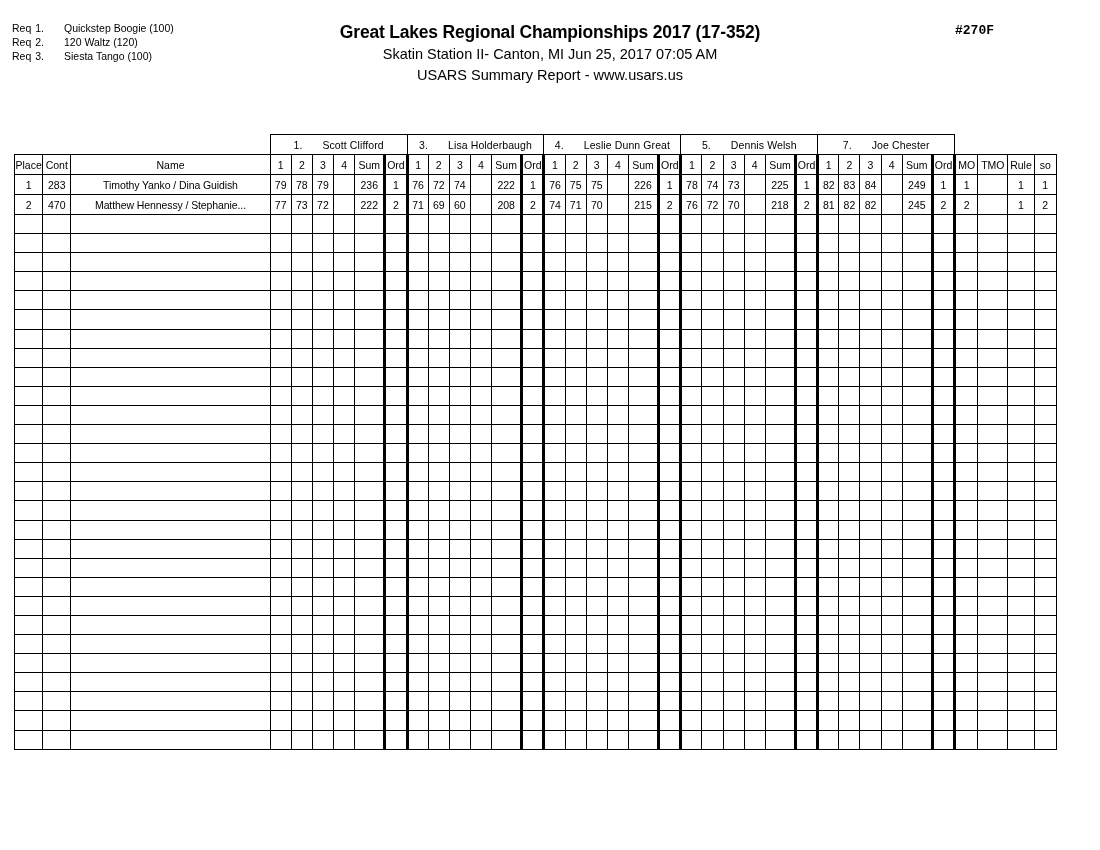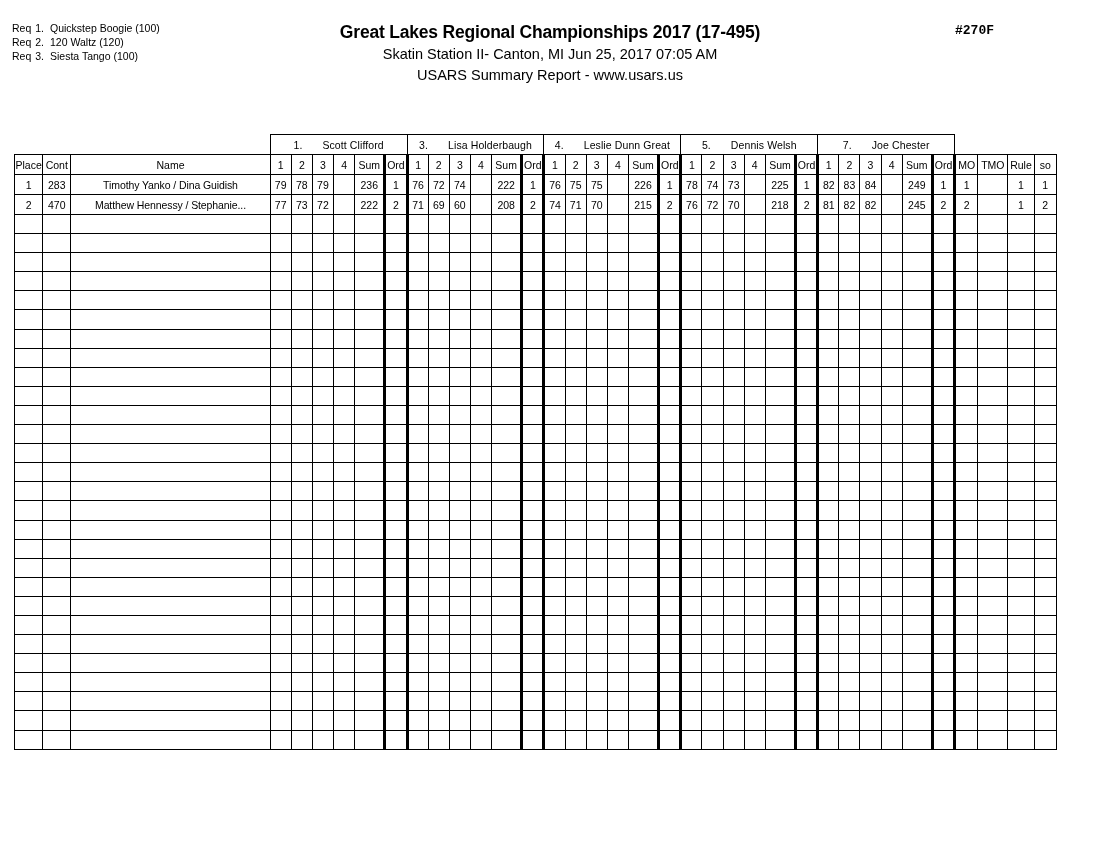--- a/index.html
+++ b/index.html
@@ -20,21 +20,21 @@
   #req-block {
     position: absolute;
     left: 12px; top: 21px;
     font-size: 10.5px;
     line-height: 14px;
     white-space: nowrap;
   }
   .req-line { display: block; }
   .req-lbl { display: inline-block; }
   .req-num { display: inline-block; margin-left: 4px; }
-  .req-txt { display: inline-block; margin-left: 6px; }
+  .req-txt { display: inline-block; margin-left: 20px; }
 
   #title-block {
     position: absolute;
     left: 180px; top: 22px;
     width: 740px;
     text-align: center;
   }
   #title-main {
     font-size: 17.5px;
     font-weight: bold;
@@ -164,21 +164,21 @@
     </span>
     <span class="req-line">
       <span class="req-lbl">Req</span><span class="req-num">2.</span><span class="req-txt">120 Waltz (120)</span>
     </span>
     <span class="req-line">
       <span class="req-lbl">Req</span><span class="req-num">3.</span><span class="req-txt">Siesta Tango (100)</span>
     </span>
   </div>
 
   <div id="title-block">
-    <div id="title-main">Great Lakes Regional Championships 2017 (17-495)</div>
+    <div id="title-main">Great Lakes Regional Championships 2017 (17-352)</div>
     <div id="title-venue">Skatin Station II- Canton, MI  Jun 25, 2017  07:05 AM</div>
     <div id="title-report">USARS Summary Report - www.usars.us</div>
   </div>
 
   <div id="event-code">#270F</div>
 
   <div id="sheet">
     <table class="grid">
       <colgroup>
         <col style="width:28px">

